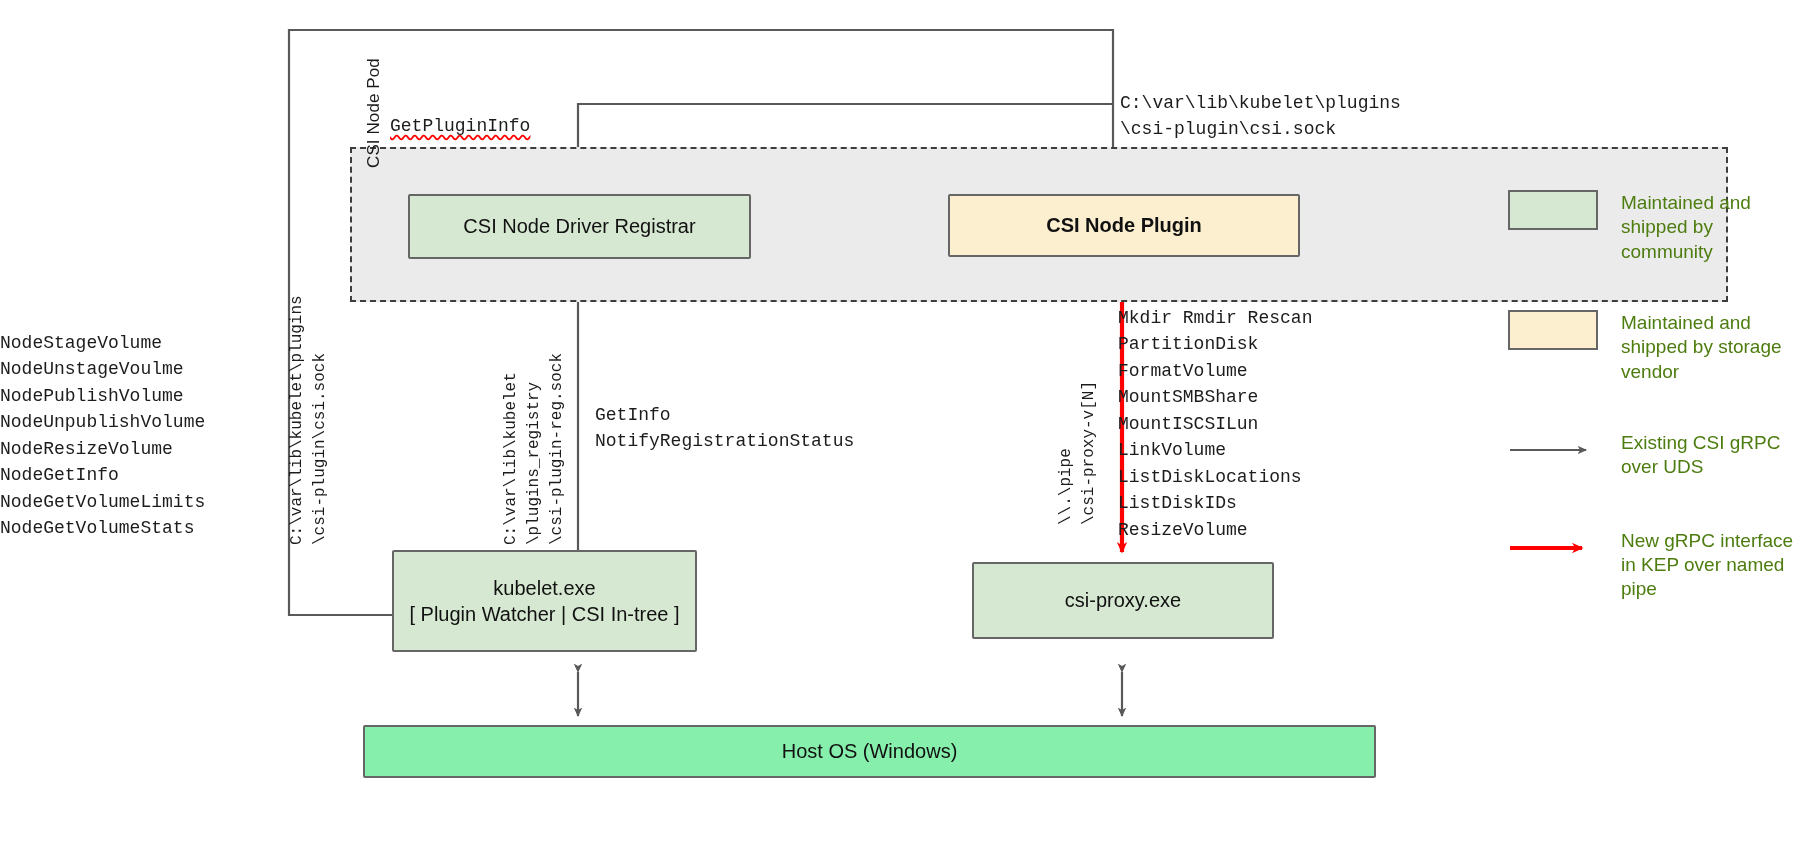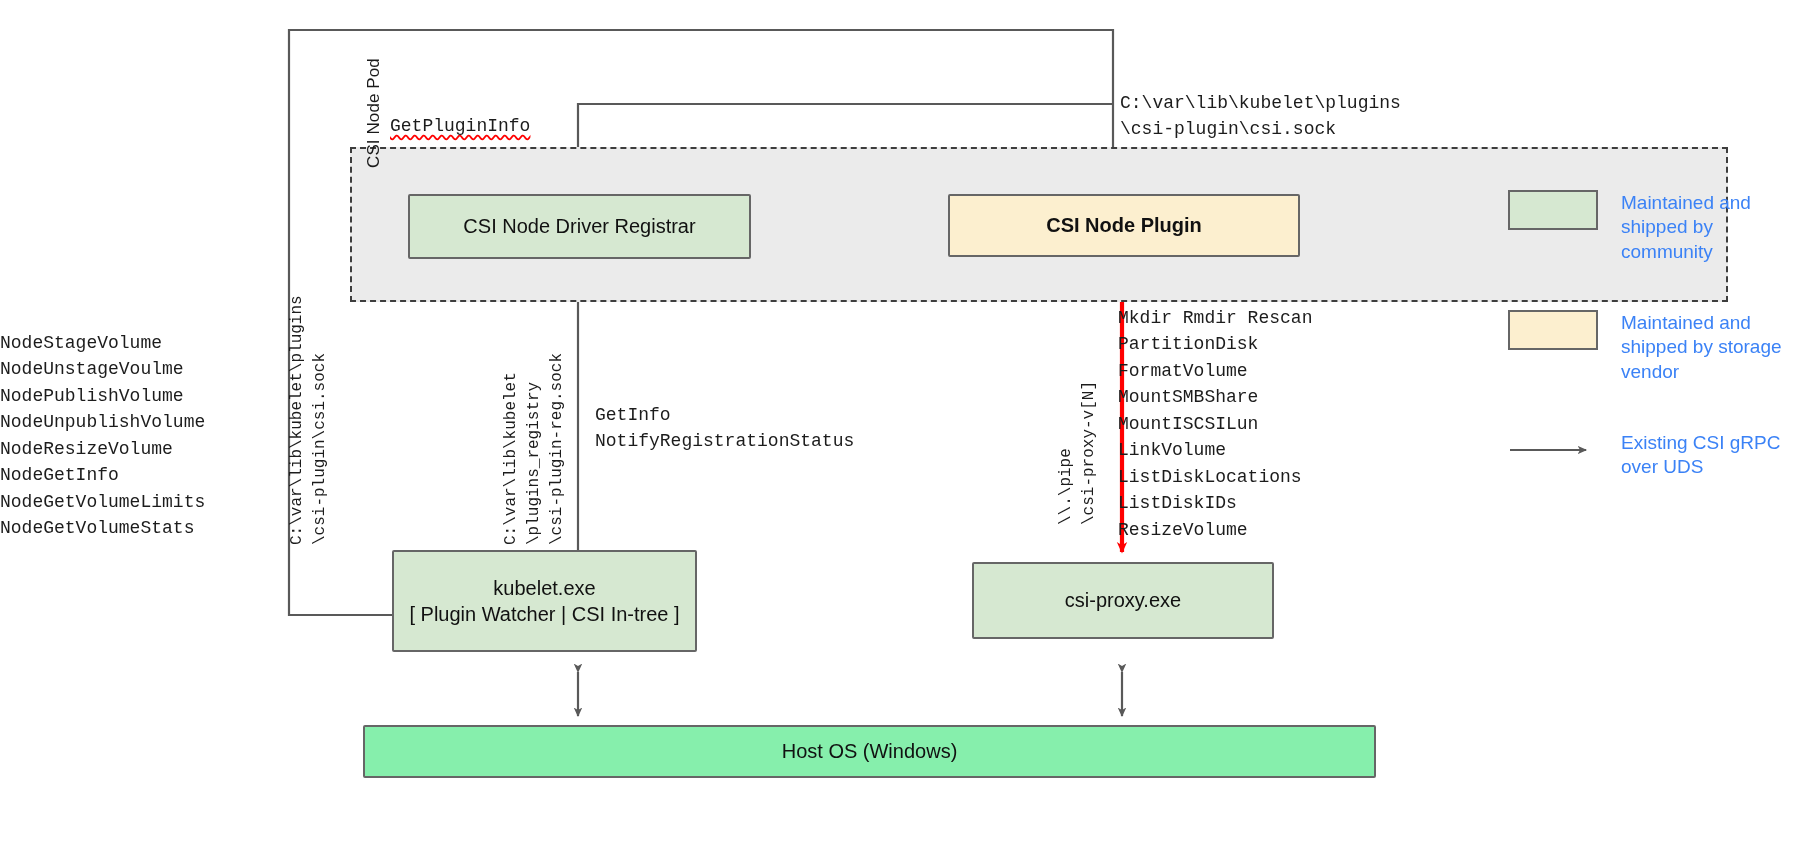--- a/index.html
+++ b/index.html
@@ -147,21 +147,21 @@
     width: 90px;
     height: 40px;
     flex: 0 0 auto;
     margin-right: 23px;
     display: flex;
     align-items: center;
   }
   .legend-text {
     font-size: 19px;
     line-height: 1.28;
-    color: #3b82f6;
+    color: #4d7c0f;
     padding-top: 1px;
   }
   #legend-row-arrow-grey { margin-bottom: 48px; }
 </style>
 </head>
 <body>
 
 <div id="stage">
 
   <svg id="wires" viewBox="0 0 1818 842" xmlns="http://www.w3.org/2000/svg">
@@ -272,16 +272,29 @@
             <marker id="lg-grey" markerWidth="11" markerHeight="11" refX="8.5" refY="4.6" orient="auto" markerUnits="userSpaceOnUse">
               <path d="M0,0.3 L9.6,4.6 L0,8.9 L2.6,4.6 Z" fill="#595959"></path>
             </marker>
           </defs>
           <path d="M2,8 L78,8" stroke="#595959" stroke-width="2.2" fill="none" marker-end="url(#lg-grey)"></path>
         </svg>
       </div>
       <div class="legend-text">Existing CSI gRPC over UDS</div>
     </div>
 
+    <div class="legend-row">
+      <div class="legend-arrow">
+        <svg width="90" height="18" viewBox="0 0 90 18" xmlns="http://www.w3.org/2000/svg">
+          <defs>
+            <marker id="lg-red" markerWidth="14" markerHeight="14" refX="10" refY="5.6" orient="auto" markerUnits="userSpaceOnUse">
+              <path d="M0,0.4 L11.5,5.6 L0,10.8 L3.2,5.6 Z" fill="#ff0000"></path>
+            </marker>
+          </defs>
+          <path d="M2,9 L74,9" stroke="#ff0000" stroke-width="4" fill="none" marker-end="url(#lg-red)"></path>
+        </svg>
+      </div>
+      <div class="legend-text">New gRPC interface in KEP over named pipe</div>
+    </div>
 
   </div>
 
 </div>
 
 </body></html>

